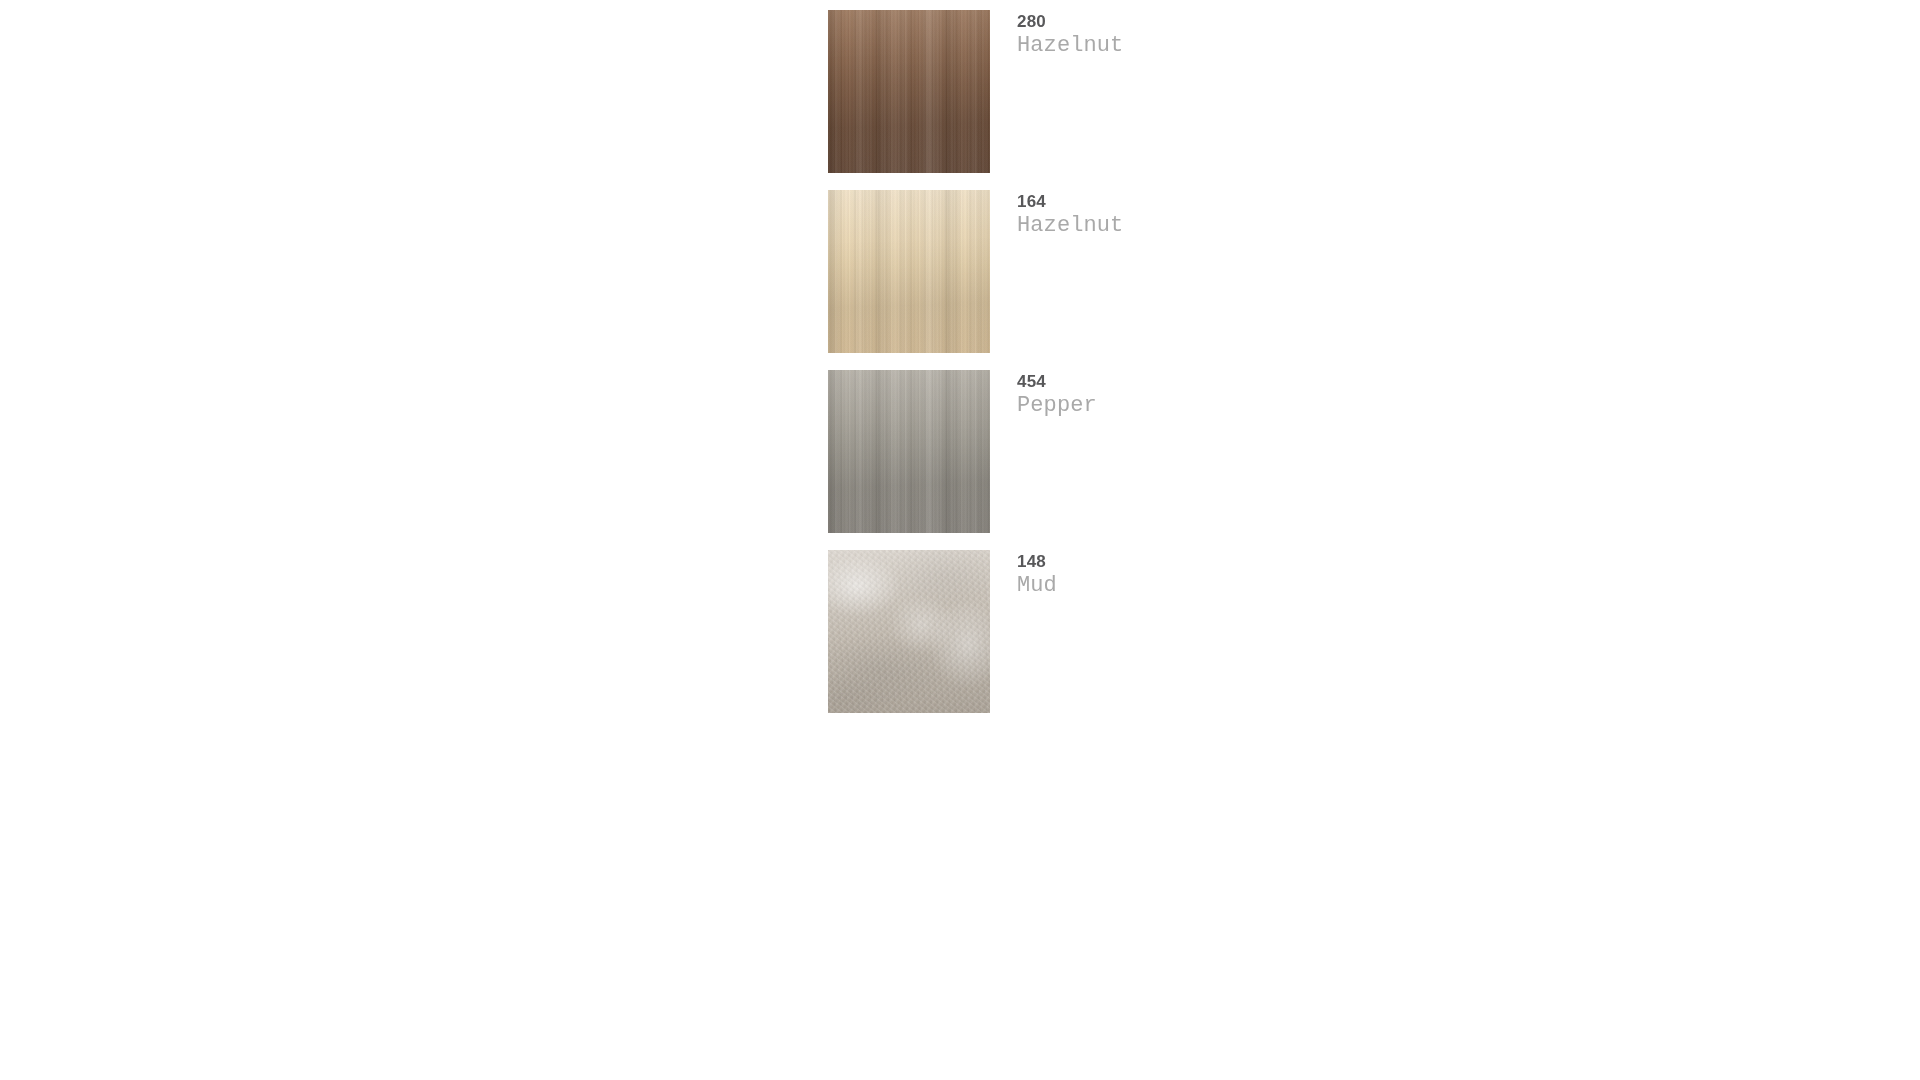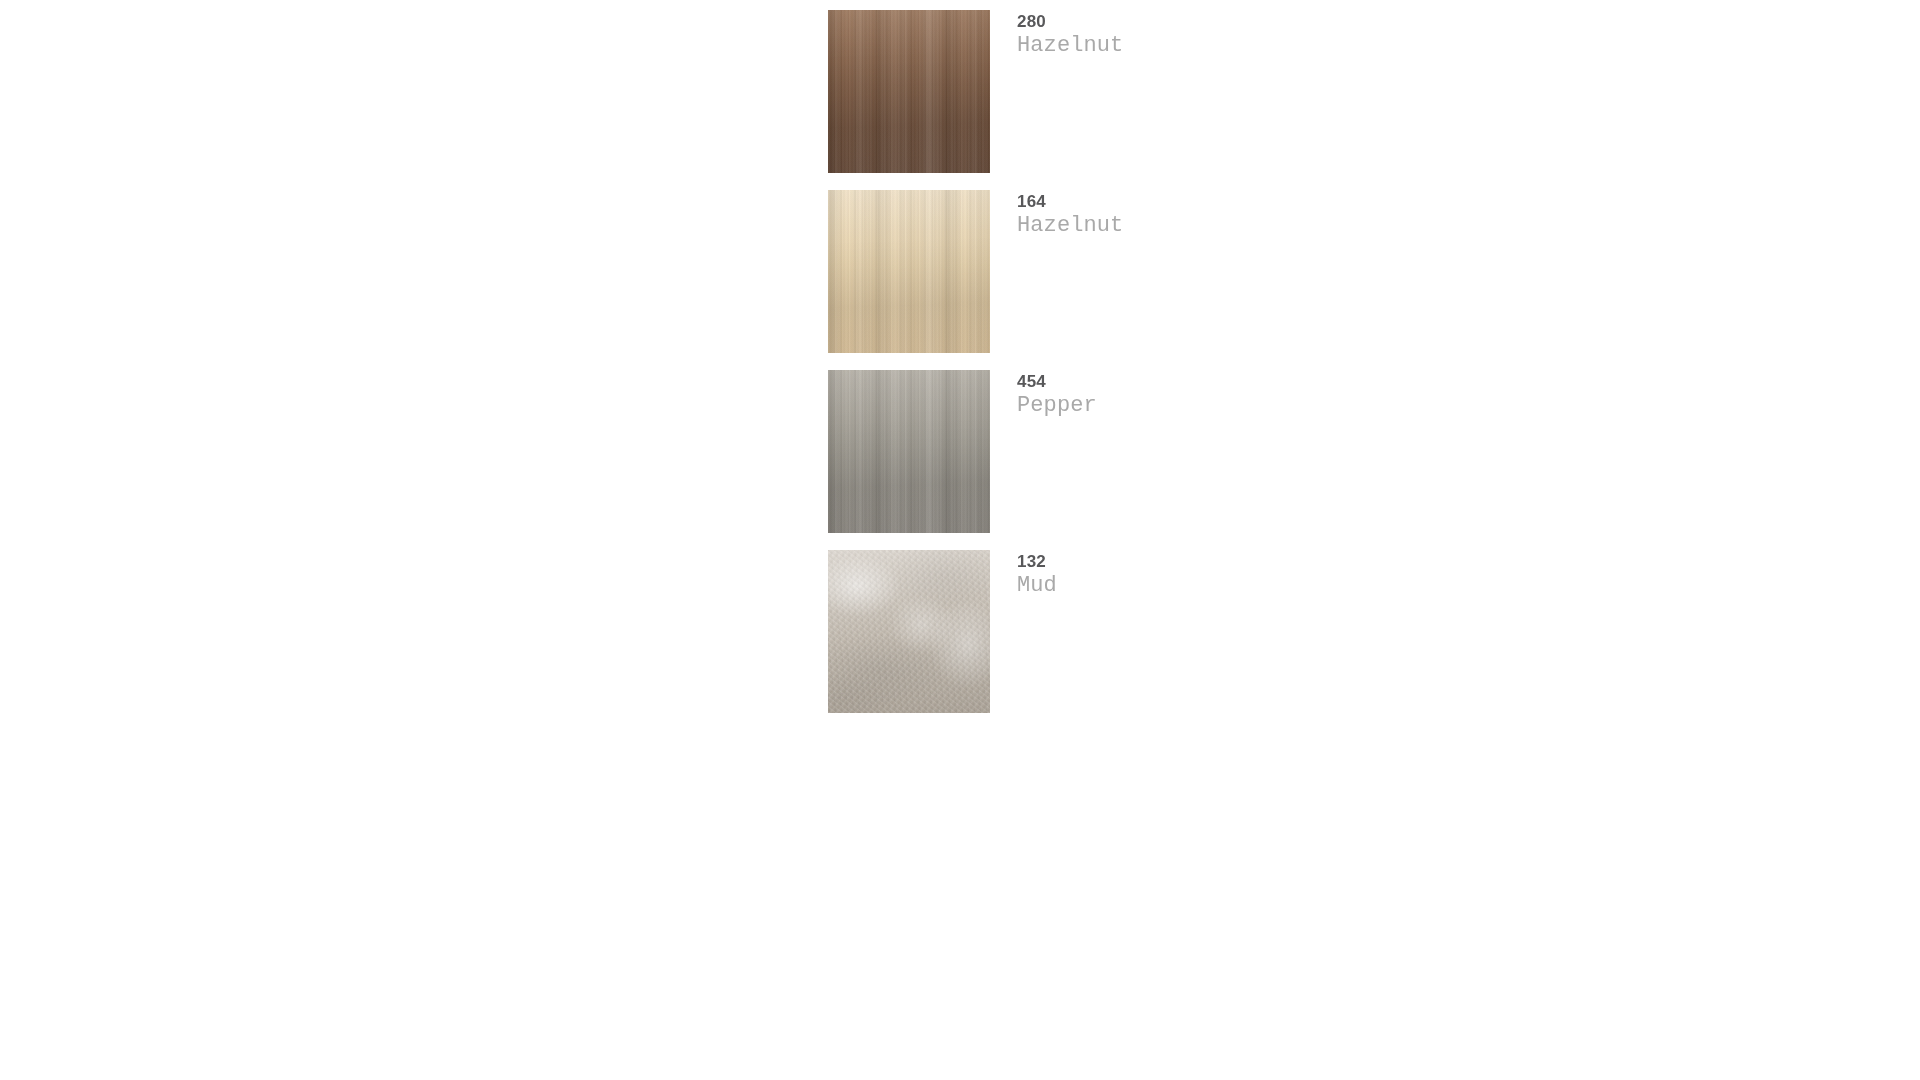--- a/index.html
+++ b/index.html
@@ -195,17 +195,17 @@
         <div class="swatch-name">Pepper</div>
       </div>
     </div>
     <div class="swatch-row">
       <div class="swatch-tile" style="background: linear-gradient(rgb(214, 207, 198) 0%, rgb(197, 189, 178) 45%, rgb(178, 169, 157) 100%);">
         <div class="tex stone-blobs"></div>
         <div class="tex stone-speck"></div>
         <div class="tex stone-wash"></div>
       </div>
       <div class="swatch-label">
-        <div class="swatch-code">132</div>
+        <div class="swatch-code">148</div>
         <div class="swatch-name">Mud</div>
       </div>
     </div>
   </div>
 
 </body></html>

